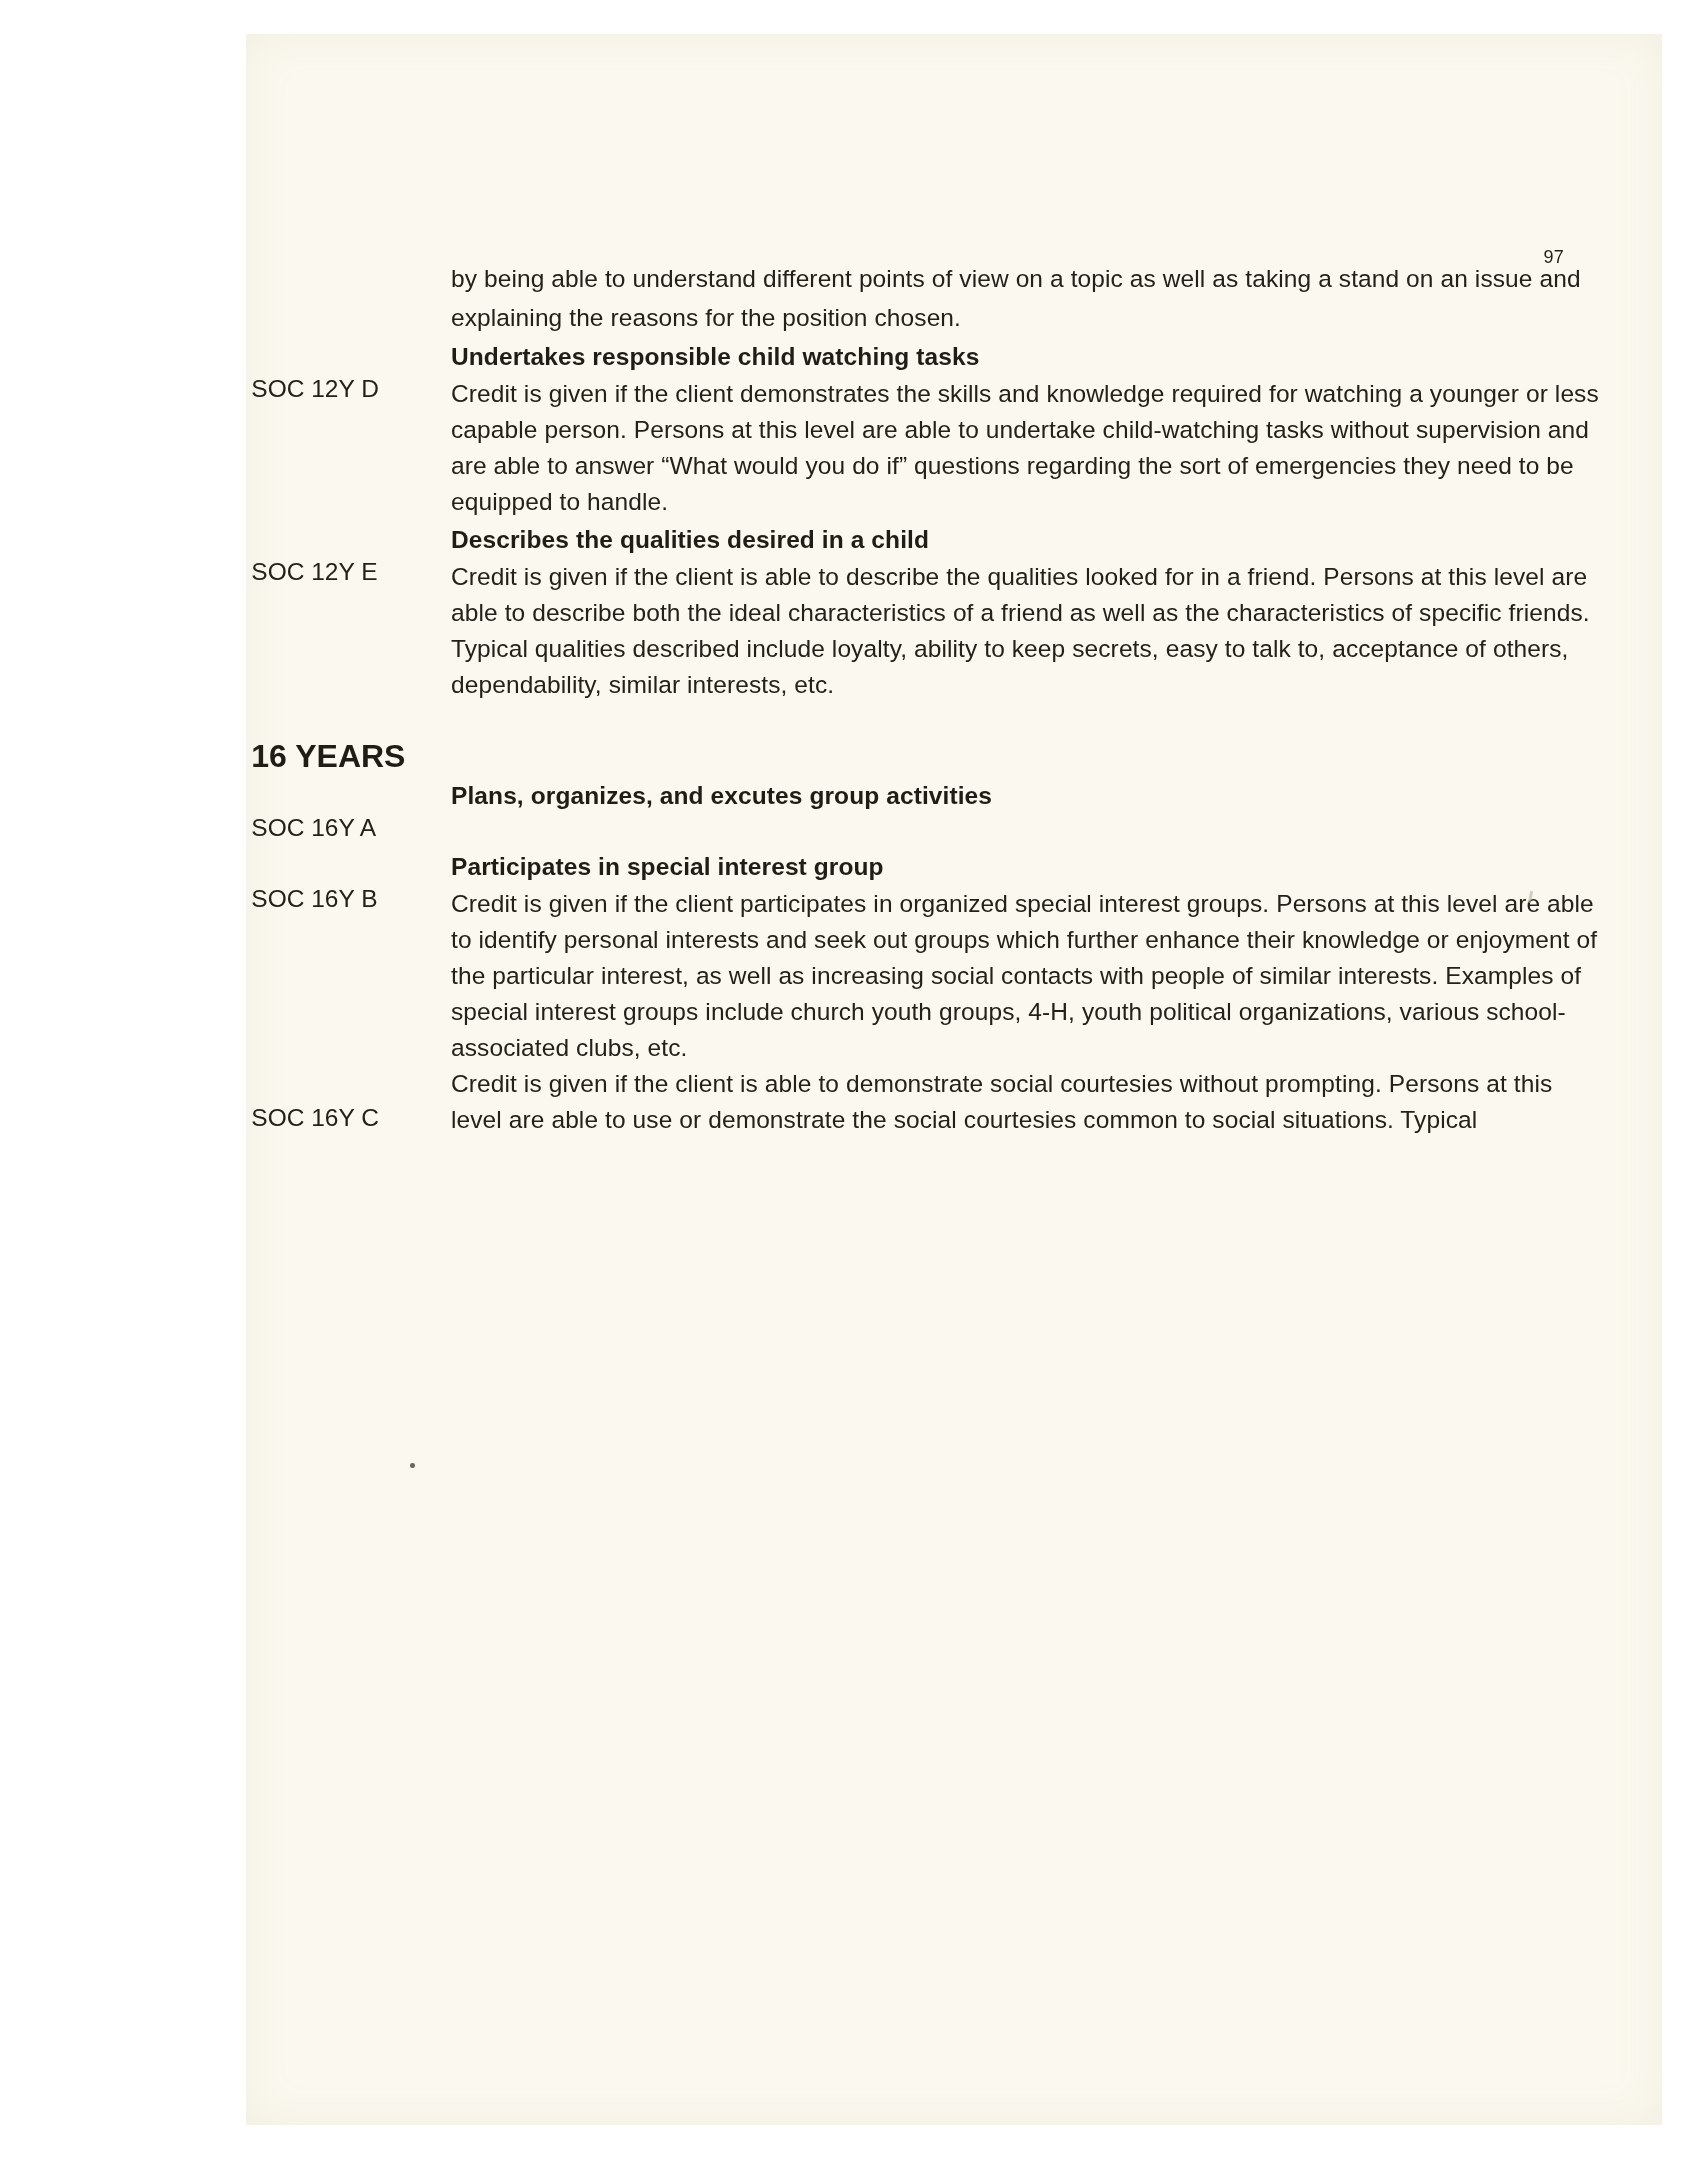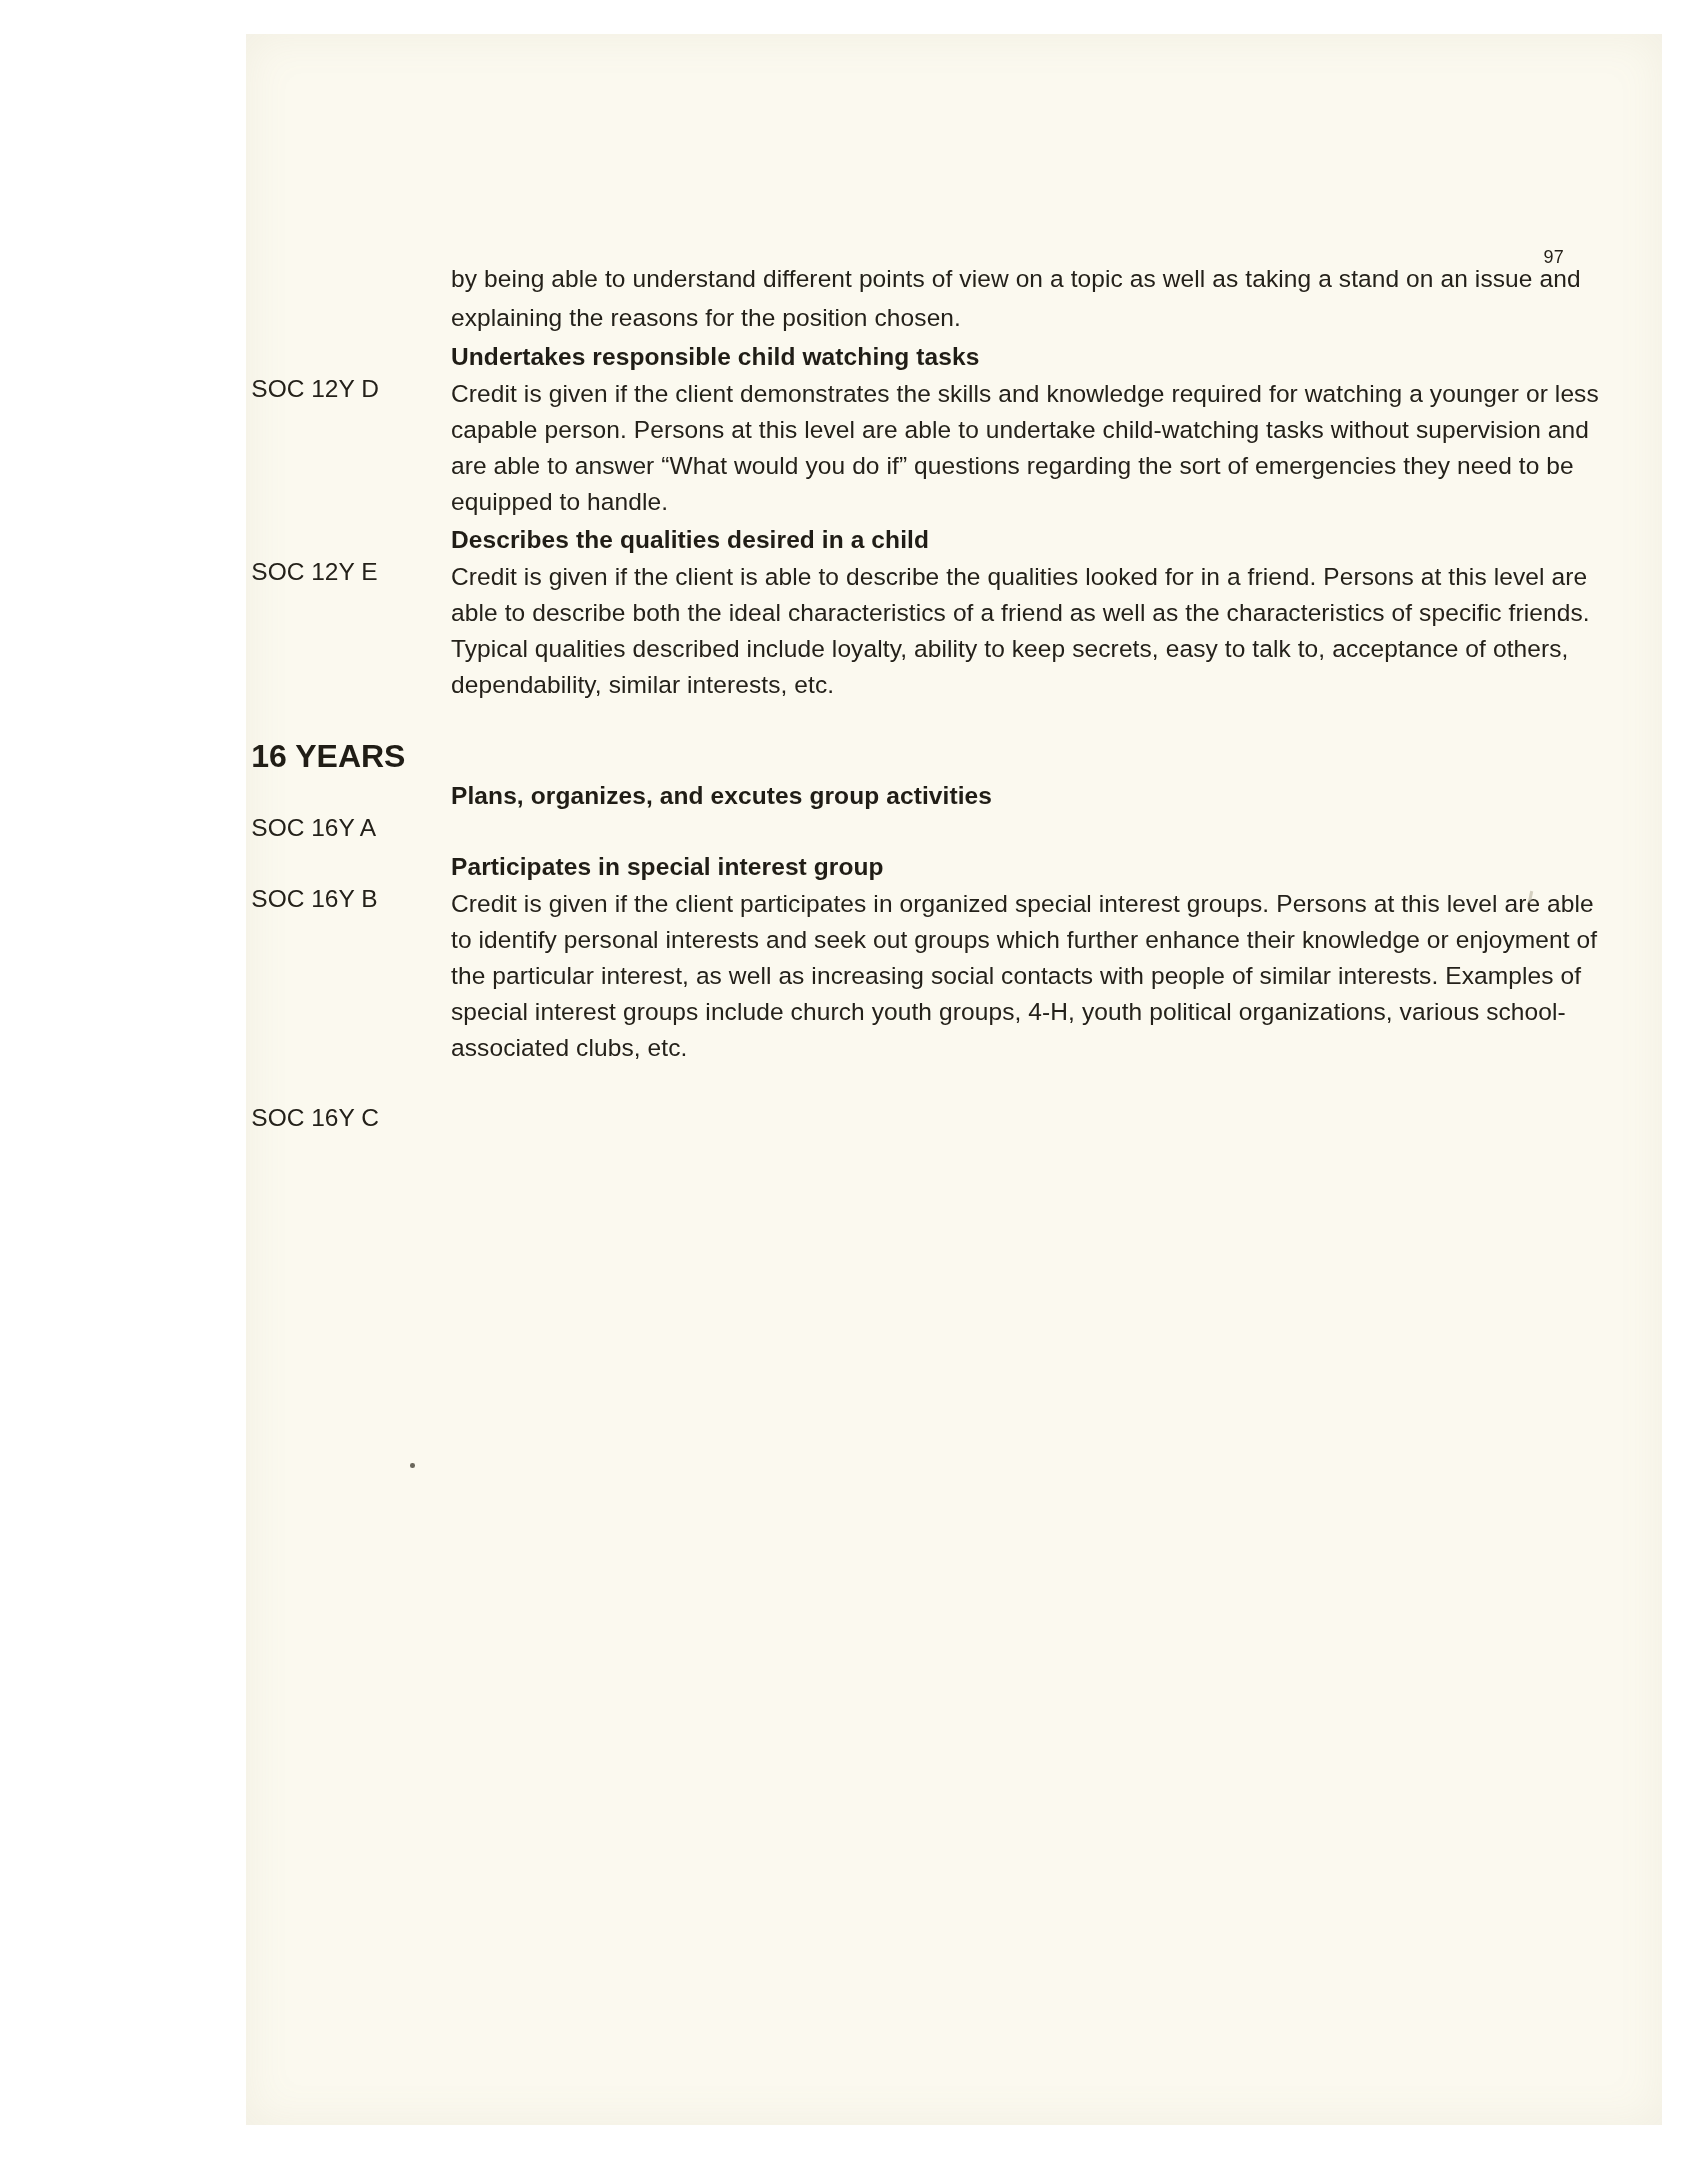--- a/index.html
+++ b/index.html
@@ -182,20 +182,21 @@
             <span class="entry-title">Participates in special interest group</span>
             <div class="entry-text">Credit is given if the client participates in organized special interest groups. Persons at this level are able to identify personal interests and seek out groups which further enhance their knowledge or enjoyment of the particular interest, as well as increasing social contacts with people of similar interests. Examples of special interest groups include church youth groups, 4-H, youth political organizations, various school-associated clubs, etc.</div>
           </div>
         </div>
 
         <div class="entry">
           <div class="code">
             <span class="code-inner">SOC 16Y C</span>
           </div>
           <div class="entry-body">
+            <div class="entry-text">Credit is given if the client is able to demonstrate social courtesies without prompting. Persons at this level are able to use or demonstrate the social courtesies common to social situations. Typical</div>
           </div>
         </div>
 
       </div>
 
       <div class="stray-dot"></div>
       <div class="stray-mark"></div>
 
     </div>
   </div>

